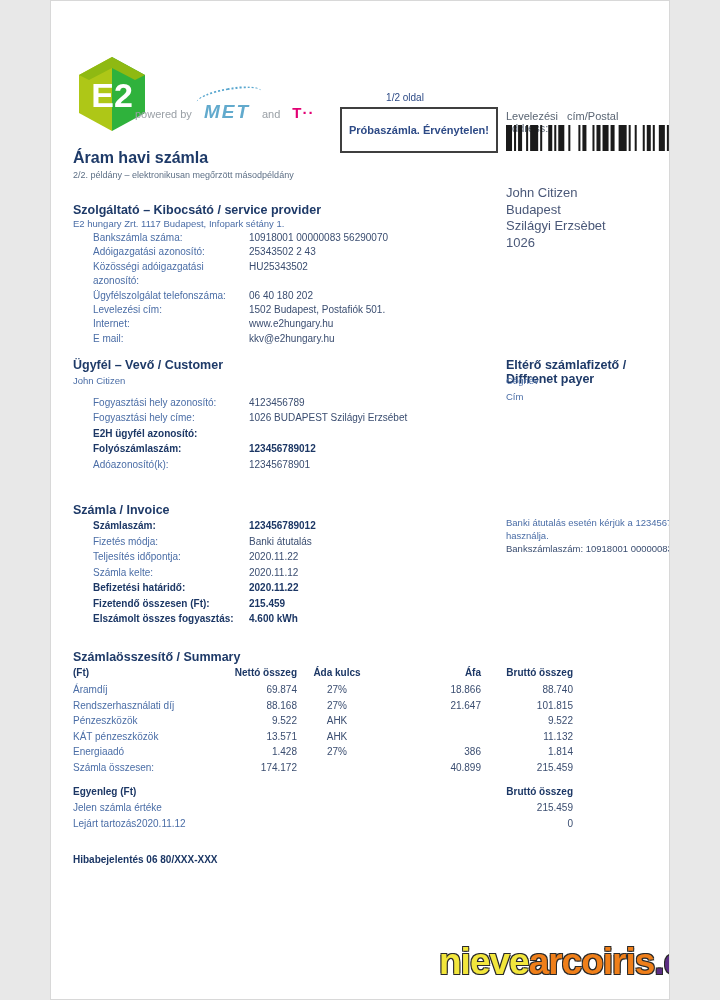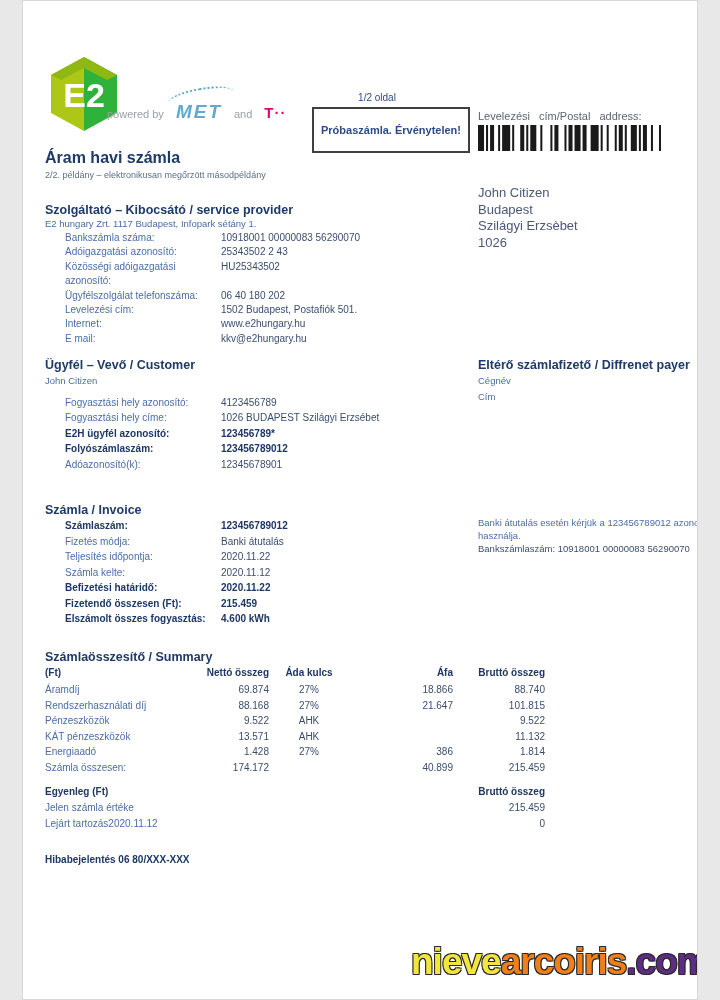--- a/index.html
+++ b/index.html
@@ -1,18 +1,18 @@
 <!DOCTYPE html>
 <html><head>
 <meta charset="utf-8">
 <style>
   html,body{margin:0;padding:0;background:#e8e8e8;}
   .page{
     position:relative;
-    width:676px;height:1000px;
+    width:620px;height:1000px;
     margin:0 auto;
     background:#ffffff;
     font-family:"Liberation Sans", sans-serif;
     overflow:hidden;
     border:1px solid #d8d8d8;
     box-sizing:border-box;
   }
   .abs{position:absolute;}
   
   .logo{left:20px;top:55px;}
@@ -190,21 +190,20 @@
     <div class="lv-row">
         <span class="lbl">Fogyasztási hely azonosító:</span>
         <span class="val">4123456789</span>
       </div>
     <div class="lv-row">
         <span class="lbl">Fogyasztási hely címe:</span>
         <span class="val">1026 BUDAPEST  Szilágyi Erzsébet</span>
       </div>
     <div class="lv-row bold">
         <span class="lbl">E2H  ügyfél  azonosító:</span>
-        <span class="val">123456789*</span>
       </div>
     <div class="lv-row bold">
         <span class="lbl">Folyószámlaszám:</span>
         <span class="val">123456789012</span>
       </div>
     <div class="lv-row">
         <span class="lbl">Adóazonosító(k):</span>
         <span class="val">12345678901</span>
       </div>
   </div>

